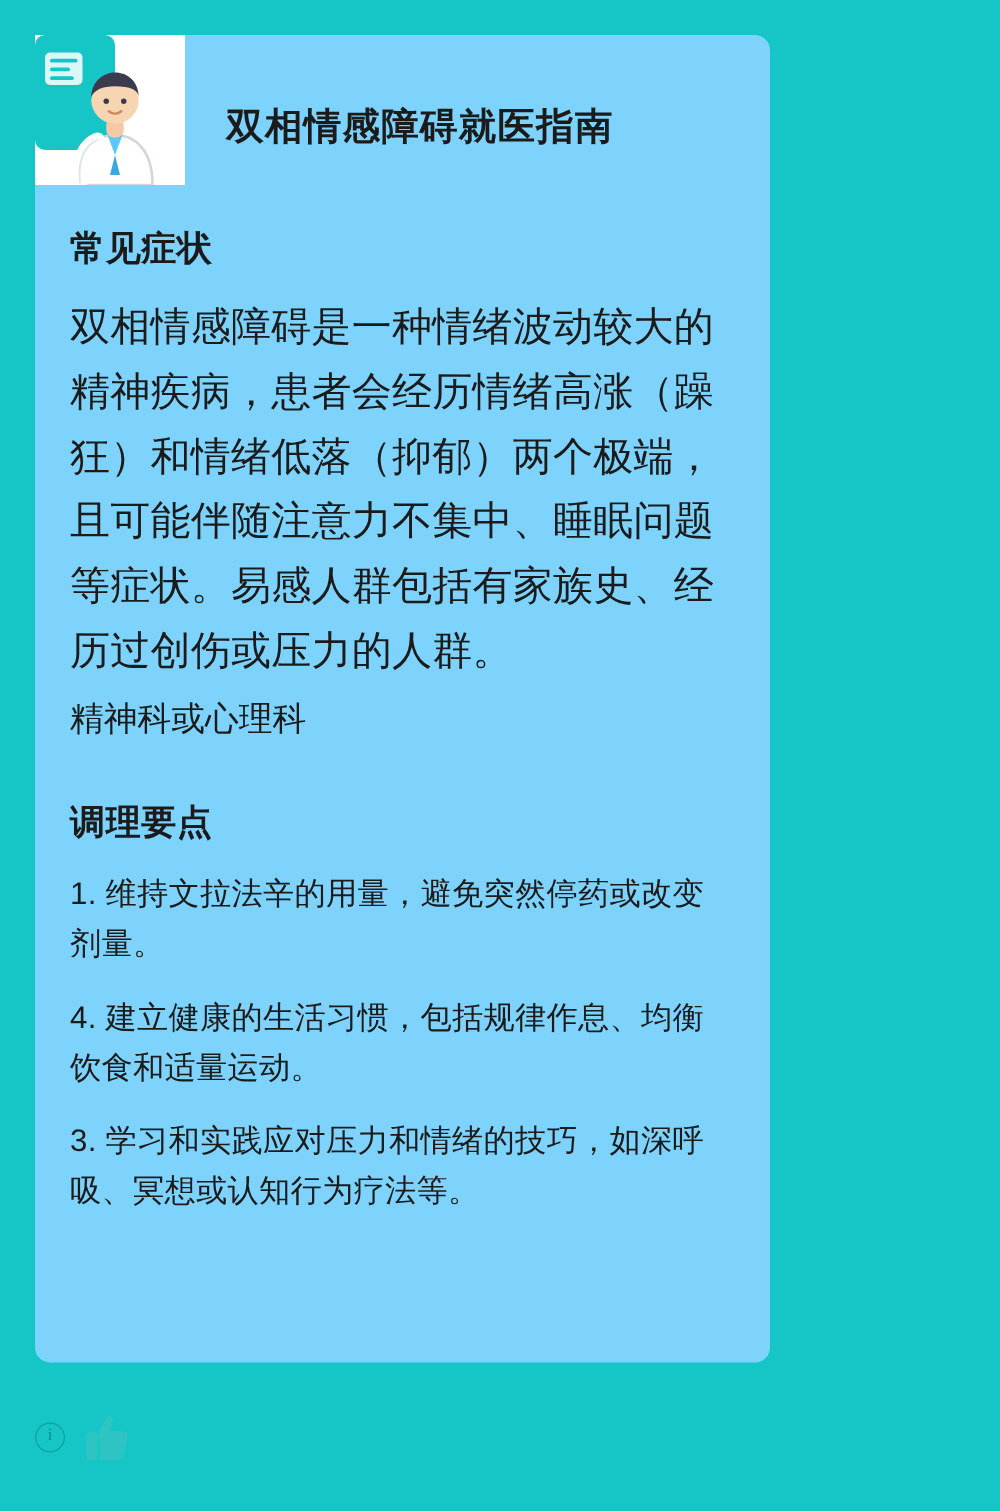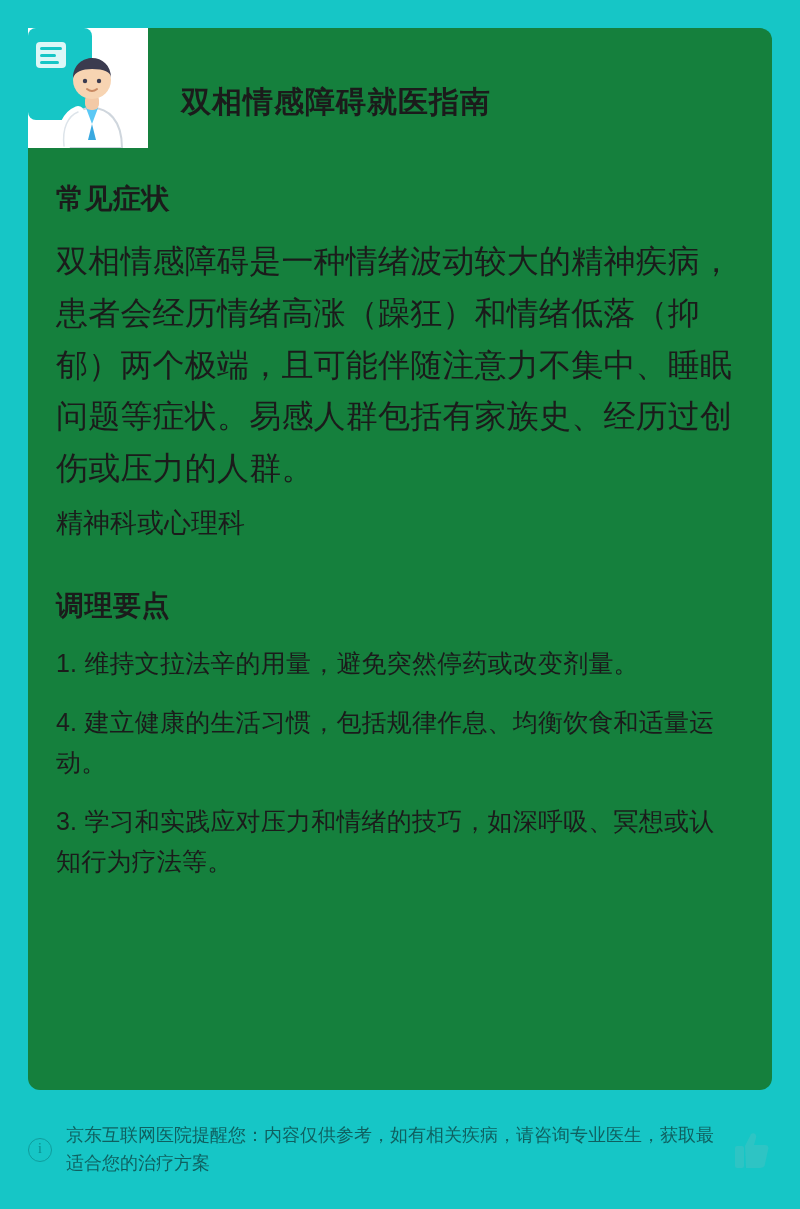--- a/index.html
+++ b/index.html
@@ -16,23 +16,23 @@
   .page {
     position: relative;
     width: 800px;
     height: 1209px;
     background: #16c6c6;
     box-sizing: border-box;
     padding: 28px 28px 0 28px;
   }
   .card {
     position: relative;
-    background: #15803d;
+    background: #7dd3fc;
     border-radius: 12px;
-    width: 744px;
+    width: 588px;
     min-height: 1062px;
     box-sizing: border-box;
     padding: 40px 28px 30px 28px;
   }
   
   .doctor {
     position: absolute;
     left: 0px;
     top: 0px;
     width: 120px;
@@ -155,21 +155,20 @@
     <h2 class="section">调理要点</h2>
 
     <p class="item">1. 维持文拉法辛的用量，避免突然停药或改变剂量。</p>
     <p class="item">4. 建立健康的生活习惯，包括规律作息、均衡饮食和适量运动。</p>
     <p class="item">3. 学习和实践应对压力和情绪的技巧，如深呼吸、冥想或认知行为疗法等。</p>
 
   </div>
 
   <div class="footer">
     <div class="footer-info-icon">i</div>
-    <div class="footer-text">京东互联网医院提醒您：内容仅供参考，如有相关疾病，请咨询专业医生，获取最适合您的治疗方案</div>
     <div class="thumb">
       <svg viewBox="0 0 40 42" width="40" height="42">
         <path d="M13 17 L19 5 C22 3 25 5 24 9 L22 16 L33 16 C36 16 37 18 36 21 L33 35 C32.5 38 31 39 28 39 L14 39 Z" fill="#2ec4c4"></path>
         <rect x="3" y="17" width="9" height="22" rx="2" fill="#2ec4c4"></rect>
       </svg>
     </div>
   </div>
 </div>
 
 </body></html>

